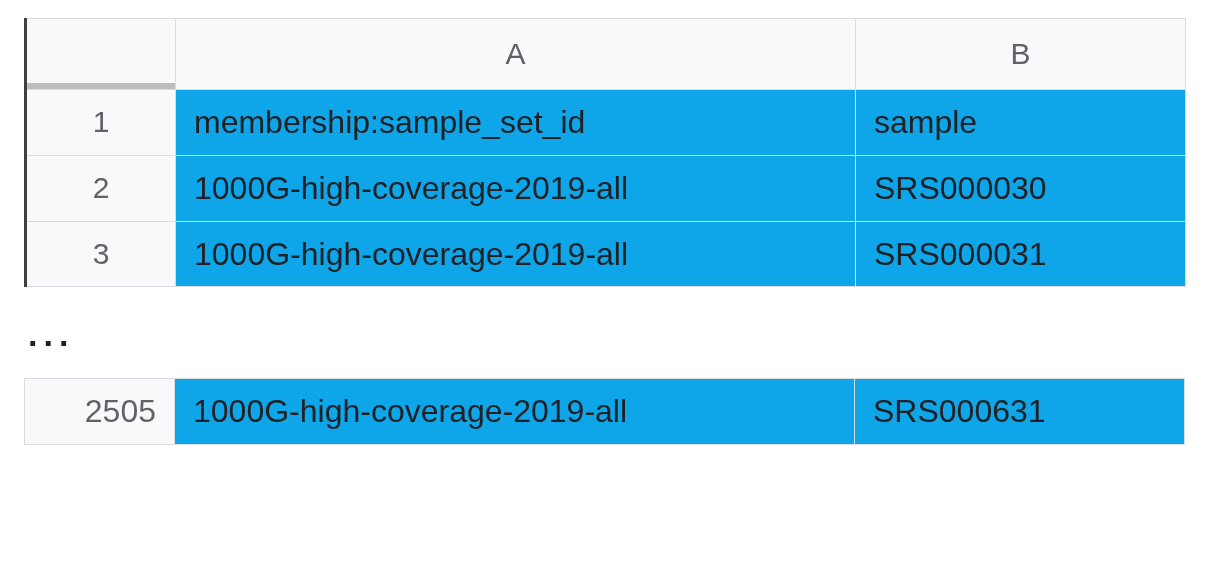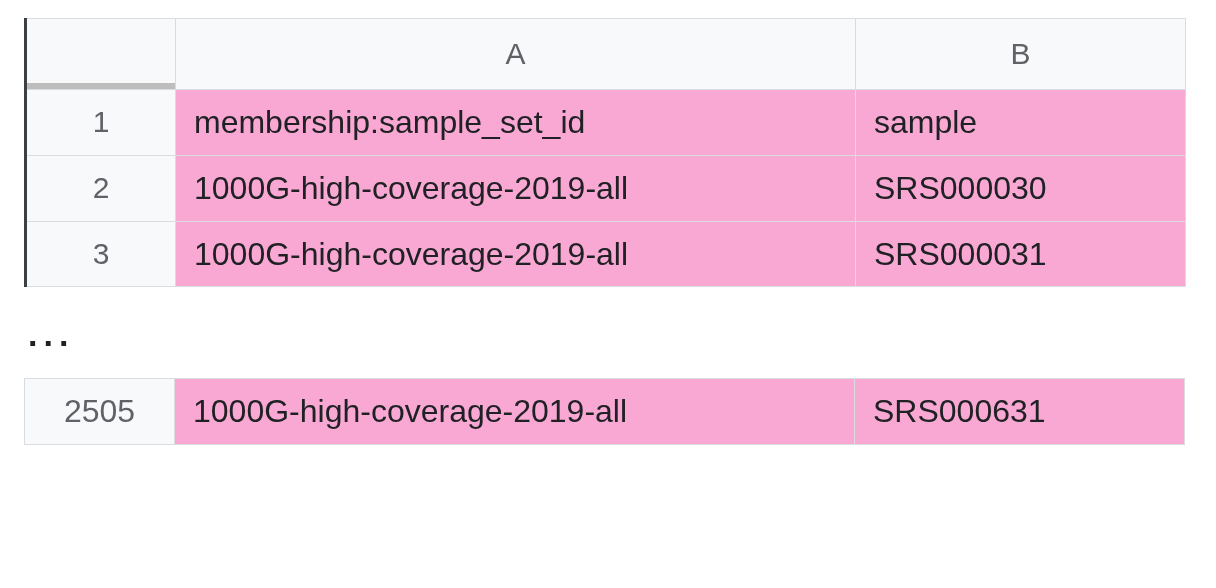--- a/index.html
+++ b/index.html
@@ -22,21 +22,21 @@
   table.sheet col.colA   { width: 680px; }
   table.sheet col.colB   { width: 330px; }
 
   
   .cell {
     border: 1px solid #d9dce0;
     padding: 10px 18px;
     font-size: 32px;
     line-height: 1.4;
     color: #202124;
-    background: #f9a8d4;
+    background: #0ea5e9;
     overflow: hidden;
     white-space: nowrap;
   }
 
   
   .colhdr {
     background: #f8f9fa;
     color: #5f6368;
     text-align: center;
     font-size: 30px;
@@ -71,21 +71,21 @@
   
   .ellipsis {
     font-size: 34px;
     font-weight: 700;
     letter-spacing: 6px;
     padding: 28px 4px 24px 4px;
     color: #202124;
   }
 
   
-  .seg2 .rowhdr { font-size: 26px; }
+  .seg2 .rowhdr { font-size: 26px; text-align: right; }
   .seg2 .cell   { font-size: 32px; }
 </style>
 </head>
 <body>
 
 <div class="sheet-wrap">
 
   <table class="sheet">
     <colgroup>
       <col class="rowhdr">

